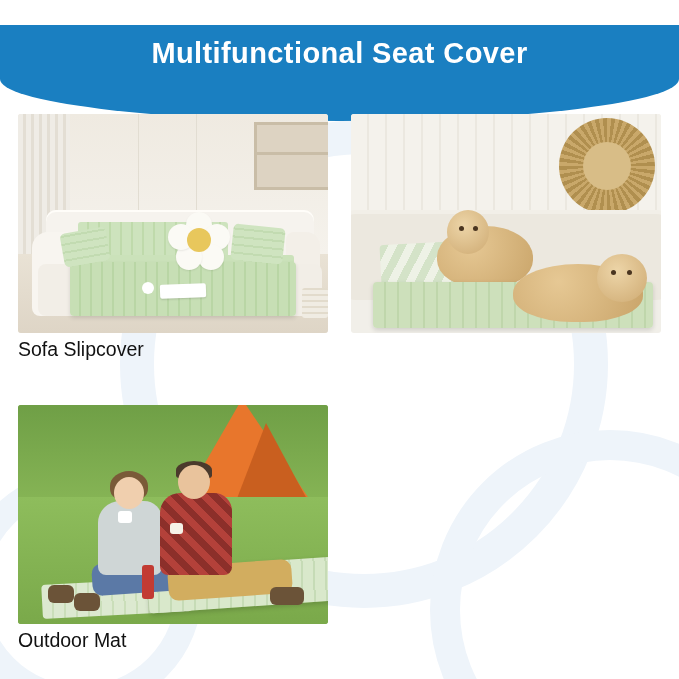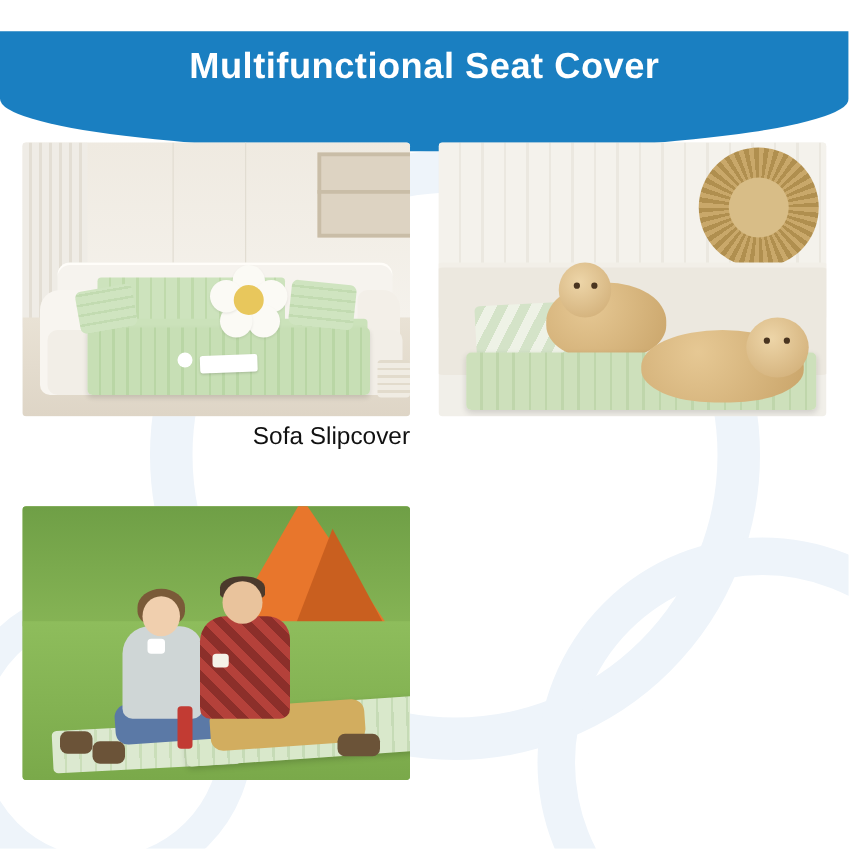--- a/index.html
+++ b/index.html
@@ -99,21 +99,21 @@
     height: 219px;
     border-radius: 3px;
     overflow: hidden;
     background: #d8d8d0;
   }
   .caption {
     position: absolute;
     left: 0;
     top: 224px;
     width: 310px;
-    text-align: right;
+    text-align: left;
     font-size: 19.5px;
     color: #111111;
     font-weight: normal;
   }
 
   
   .p1 { background: linear-gradient(#f3f0ea, #efece5); }
   .p1 .wall {
     position: absolute; left:0; top:0; width:310px; height:140px;
     background: linear-gradient(#efeae1, #f5f2ec);
@@ -487,16 +487,17 @@
         <div class="man-body"></div>
         <div class="man-hair"></div>
         <div class="man-head"></div>
         <div class="cup-w"></div>
         <div class="cup-m"></div>
         <div class="thermos"></div>
         <div class="boot" style="left:30px;top:180px"></div>
         <div class="boot" style="left:56px;top:188px"></div>
         <div class="boot" style="left:252px;top:182px;width:34px"></div>
       </div>
+      <div class="caption">Outdoor Mat</div>
     </div>
 
   </div>
 </div>
 
 </body></html>

